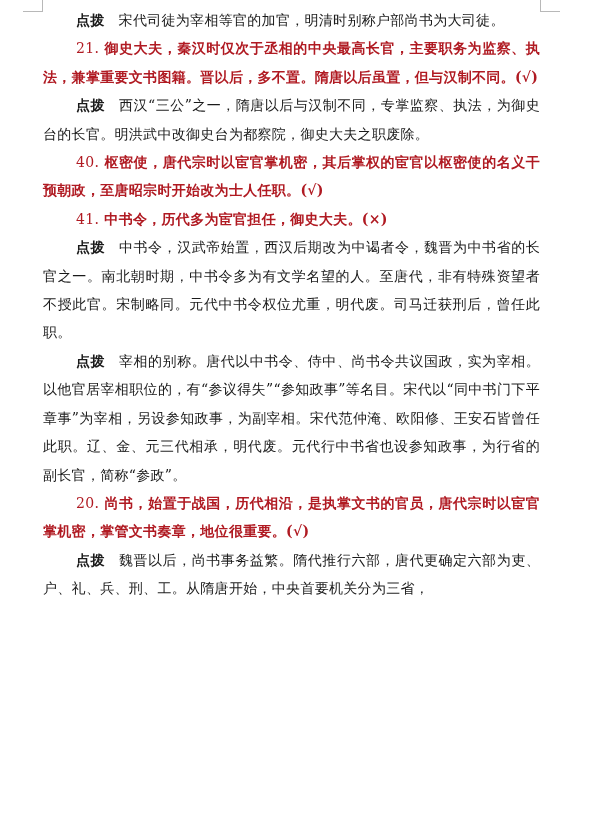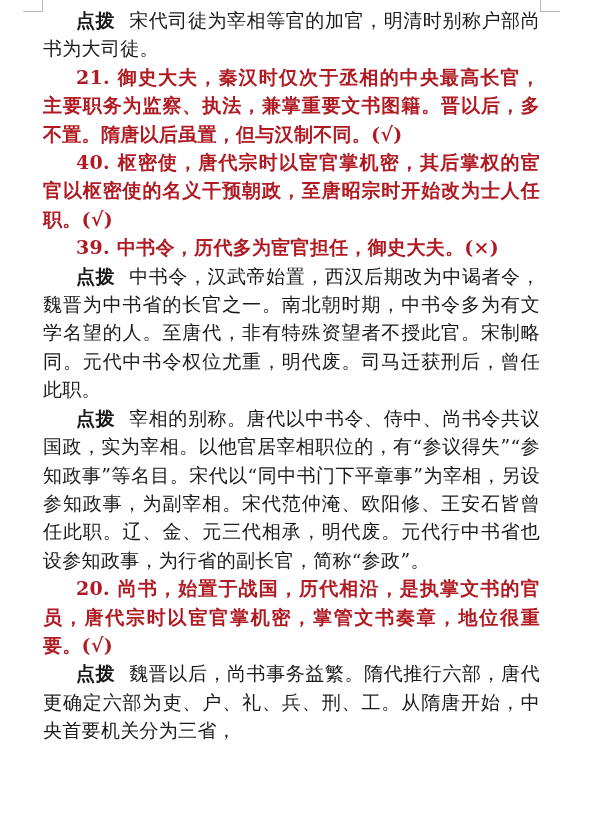--- a/index.html
+++ b/index.html
@@ -1,43 +1,44 @@
 <!DOCTYPE html>
 <html><head>
 <meta charset="utf-8">
 <style>
   html, body { margin: 0; padding: 0; background: #ffffff; }
   body { width: 605px; height: 830px; overflow: hidden; position: relative; font-family: "DejaVu Serif", "Liberation Serif", serif; }
   .corner { position: absolute; border-color: #b8b8b8; border-style: solid; width: 19px; height: 11px; }
   .corner.left { left: 23px; top: 0; border-width: 0 1px 1px 0; }
   .corner.right { left: 540px; top: 0; border-width: 0 0 1px 1px; }
   .page { position: absolute; left: 43px; top: 6px; width: 497px; }
-  p { margin: 0; font-size: 19px; line-height: 28.4px; text-align: justify; text-indent: 33px; letter-spacing: 0.3px; color: #111; }
+  p { margin: 0; font-size: 14px; line-height: 28.4px; text-align: justify; text-indent: 33px; letter-spacing: 0.3px; color: #111; }
   p.q { color: #b01a22; font-weight: bold; }
   p.a { color: #1a1a1a; }
   .lbl { font-weight: bold; margin-right: 14px; font-family: "DejaVu Sans", "Liberation Sans", sans-serif; }
-  .num { font-weight: bold; }
+  .num { font-weight: normal; }
   .mark { font-weight: bold; }
 </style>
 </head>
 <body>
 
 <div class="corner left"></div>
 <div class="corner right"></div>
 
 <div class="page">
   <p class="a"><span class="lbl">点拨</span><span>宋代司徒为宰相等官的加官，明清时别称户部尚书为大司徒。</span></p>
 
   <p class="q"><span class="num">21.</span> <span>御史大夫，秦汉时仅次于丞相的中央最高长官，主要职务为监察、执法，兼掌重要文书图籍。晋以后，多不置。隋唐以后虽置，但与汉制不同。</span><span class="mark">(√)</span></p>
 
+  <p class="a"><span class="lbl">点拨</span><span>西汉“三公”之一，隋唐以后与汉制不同，专掌监察、执法，为御史台的长官。明洪武中改御史台为都察院，御史大夫之职废除。</span></p>
 
   <p class="q"><span class="num">40.</span> <span>枢密使，唐代宗时以宦官掌机密，其后掌权的宦官以枢密使的名义干预朝政，至唐昭宗时开始改为士人任职。</span><span class="mark">(√)</span></p>
 
 
-  <p class="q"><span class="num">39.</span> <span>中书令，历代多为宦官担任，御史大夫。</span><span class="mark">(×)</span></p>
+  <p class="q"><span class="num">41.</span> <span>中书令，历代多为宦官担任，御史大夫。</span><span class="mark">(×)</span></p>
 
   <p class="a"><span class="lbl">点拨</span><span>中书令，汉武帝始置，西汉后期改为中谒者令，魏晋为中书省的长官之一。南北朝时期，中书令多为有文学名望的人。至唐代，非有特殊资望者不授此官。宋制略同。元代中书令权位尤重，明代废。司马迁获刑后，曾任此职。</span></p>
 
 
   <p class="a"><span class="lbl">点拨</span><span>宰相的别称。唐代以中书令、侍中、尚书令共议国政，实为宰相。以他官居宰相职位的，有“参议得失”“参知政事”等名目。宋代以“同中书门下平章事”为宰相，另设参知政事，为副宰相。宋代范仲淹、欧阳修、王安石皆曾任此职。辽、金、元三代相承，明代废。元代行中书省也设参知政事，为行省的副长官，简称“参政”。</span></p>
 
   <p class="q"><span class="num">20.</span> <span>尚书，始置于战国，历代相沿，是执掌文书的官员，唐代宗时以宦官掌机密，掌管文书奏章，地位很重要。</span><span class="mark">(√)</span></p>
 
   <p class="a"><span class="lbl">点拨</span><span>魏晋以后，尚书事务益繁。隋代推行六部，唐代更确定六部为吏、户、礼、兵、刑、工。从隋唐开始，中央首要机关分为三省，</span></p>
 </div>

